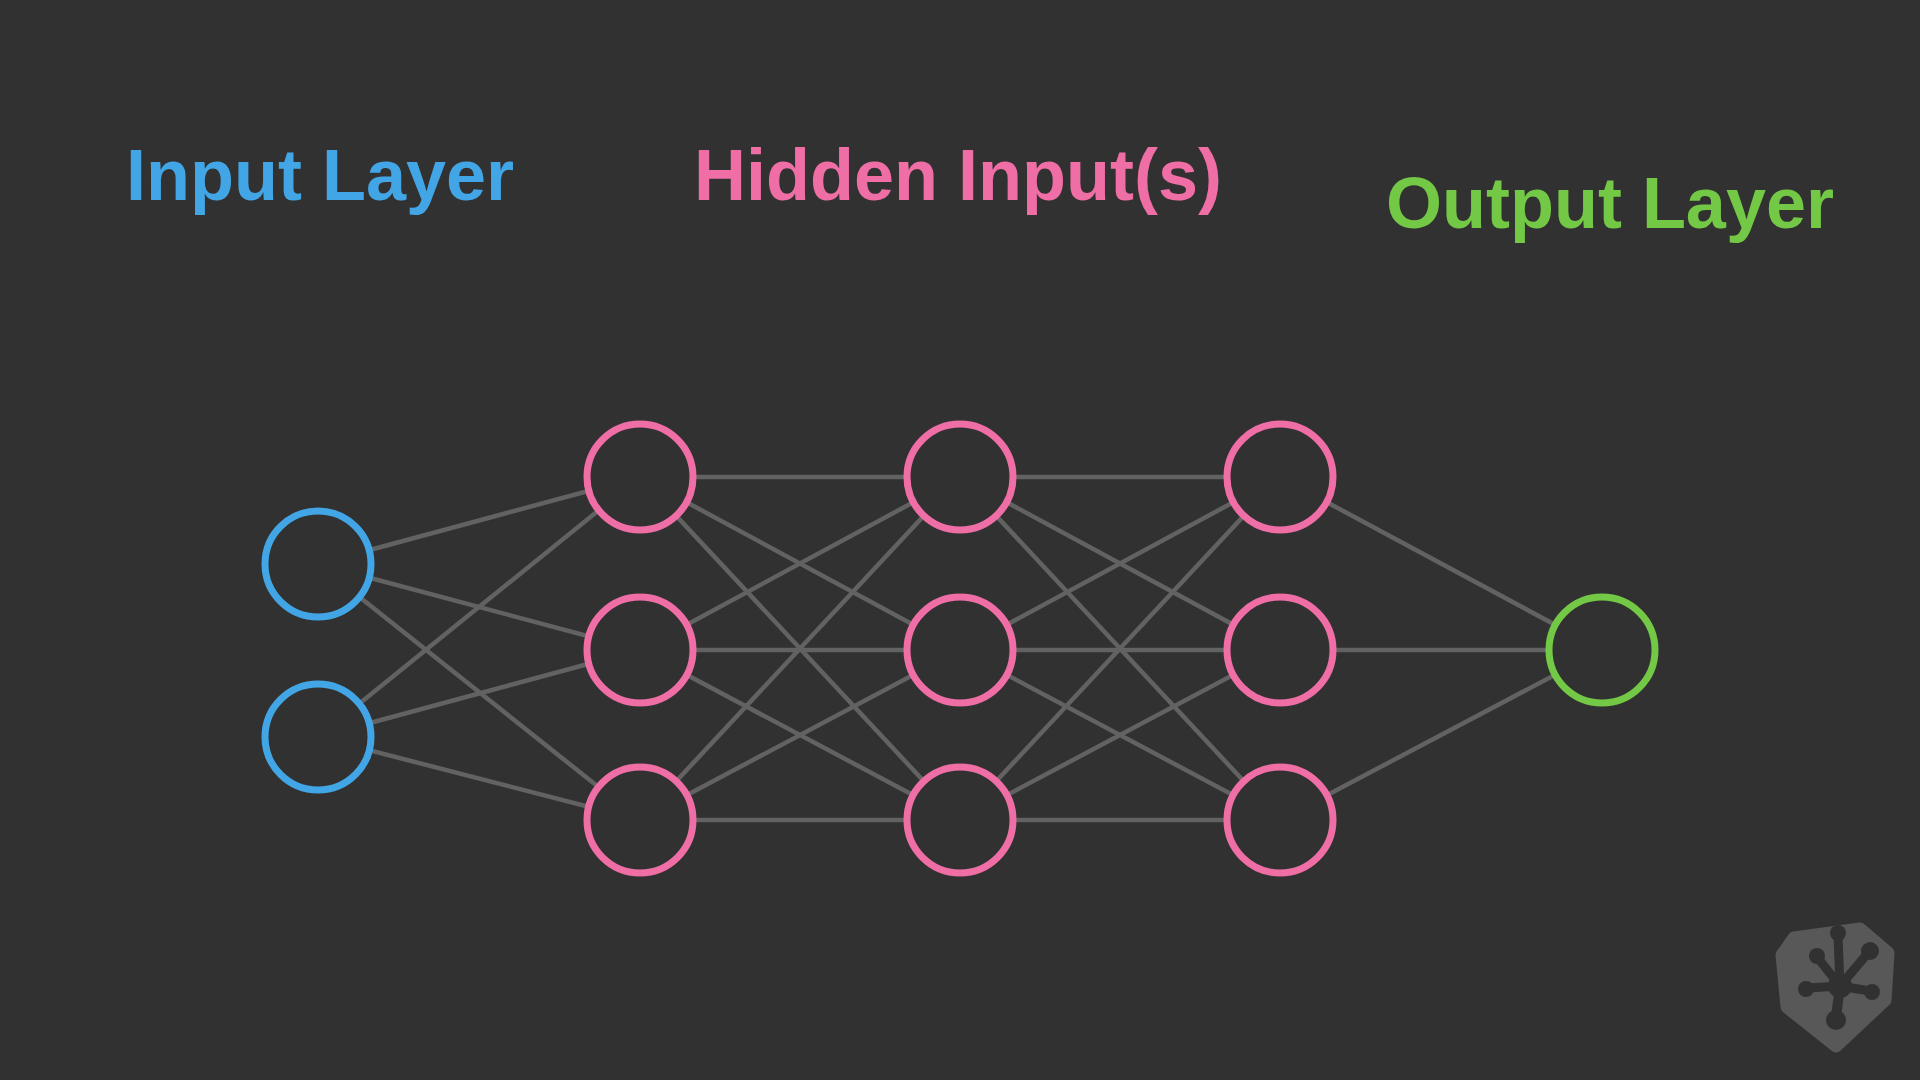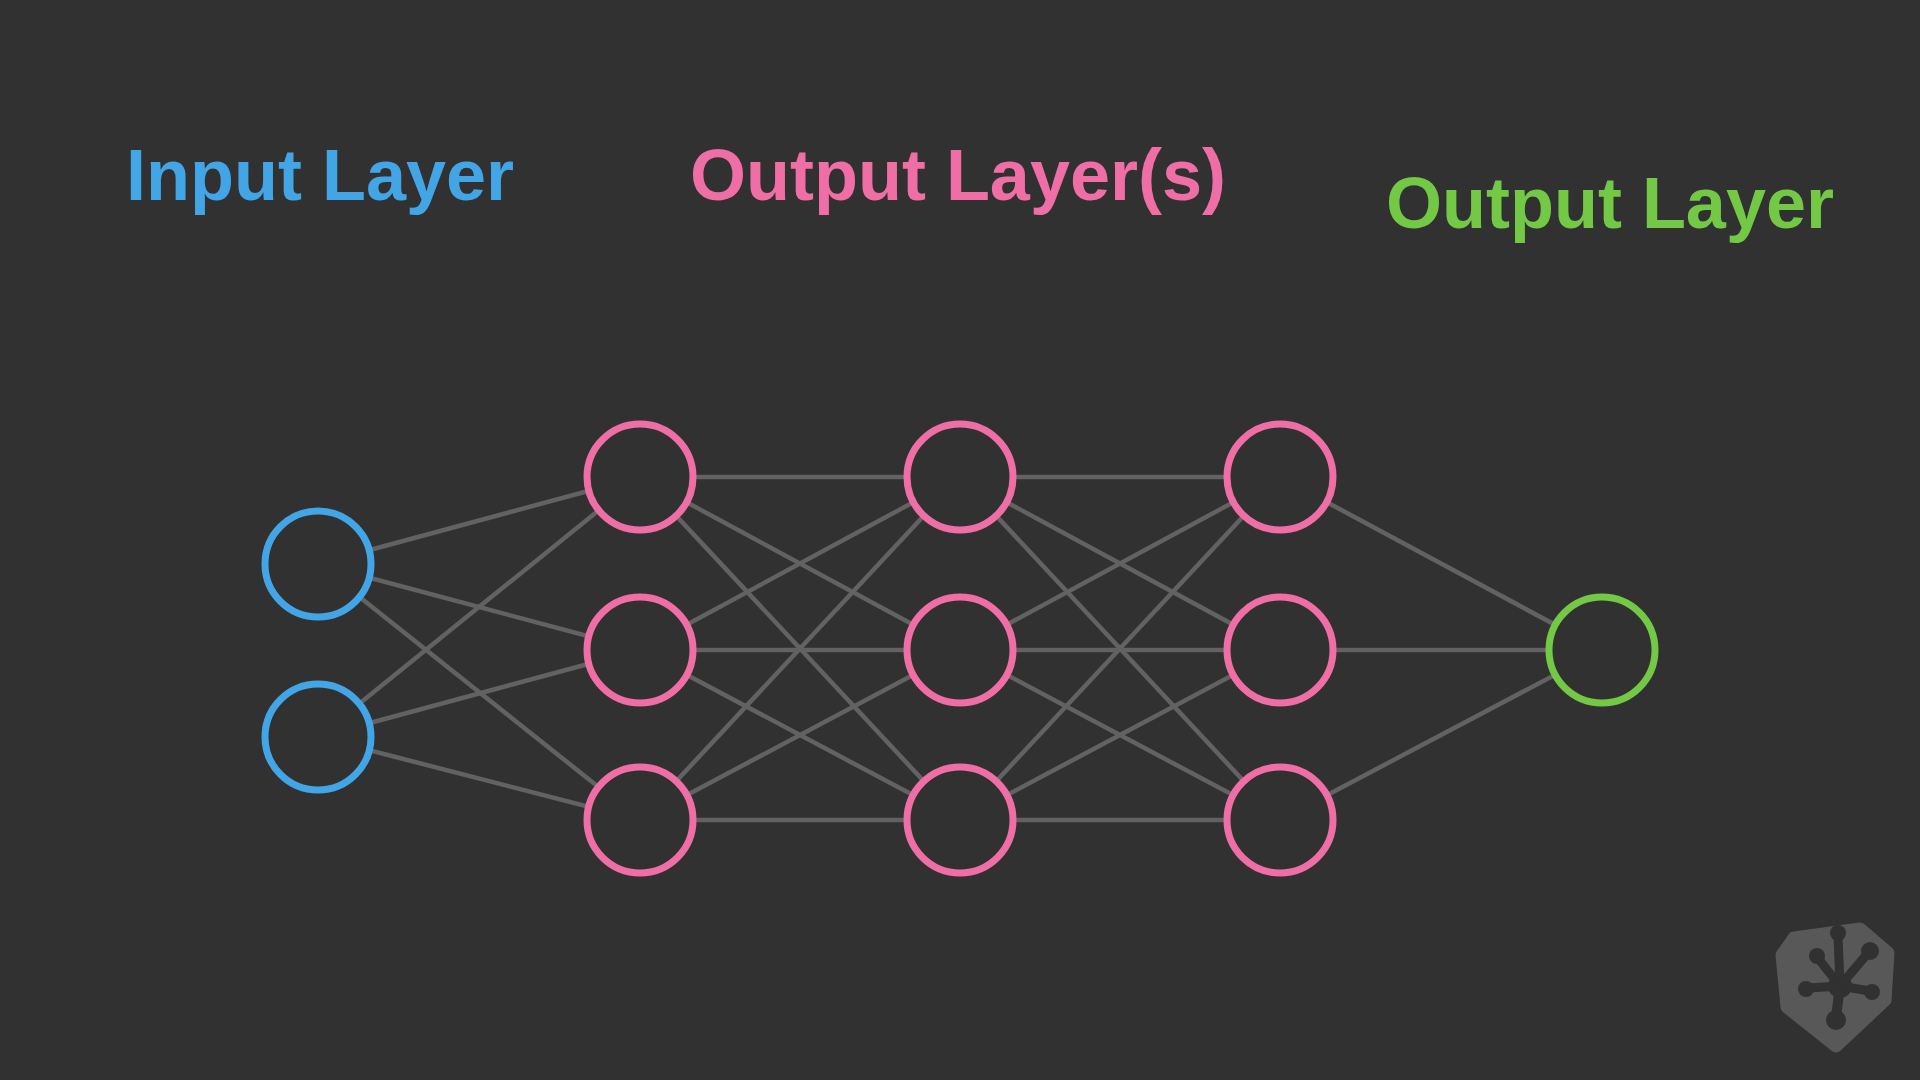--- a/index.html
+++ b/index.html
@@ -36,21 +36,21 @@
     width: 126px;
     height: 134px;
   }
 </style>
 </head>
 <body style="background: rgb(50, 49, 49);">
 
 <div class="stage">
 
   <div class="layer-label" style="left: 320px; top: 178px; color: rgb(66, 166, 230);">Input Layer</div>
-  <div class="layer-label" style="left: 958px; top: 178px; color: rgb(239, 110, 165);">Output Layer(s)</div>
+  <div class="layer-label" style="left: 958px; top: 178px; color: rgb(239, 110, 165);">Hidden Input(s)</div>
   <div class="layer-label" style="left: 1610px; top: 178px; color: rgb(115, 200, 69); margin-top: 28px;">Output Layer</div>
 
   <svg id="network" width="1920" height="1080" viewBox="0 0 1920 1080">
       <g>
         <line x1="318" y1="564" x2="640" y2="477" stroke="#626262" stroke-width="4.5"></line>
         <line x1="318" y1="564" x2="640" y2="650" stroke="#626262" stroke-width="4.5"></line>
         <line x1="318" y1="564" x2="640" y2="820" stroke="#626262" stroke-width="4.5"></line>
         <line x1="318" y1="737" x2="640" y2="477" stroke="#626262" stroke-width="4.5"></line>
         <line x1="318" y1="737" x2="640" y2="650" stroke="#626262" stroke-width="4.5"></line>
         <line x1="318" y1="737" x2="640" y2="820" stroke="#626262" stroke-width="4.5"></line>

